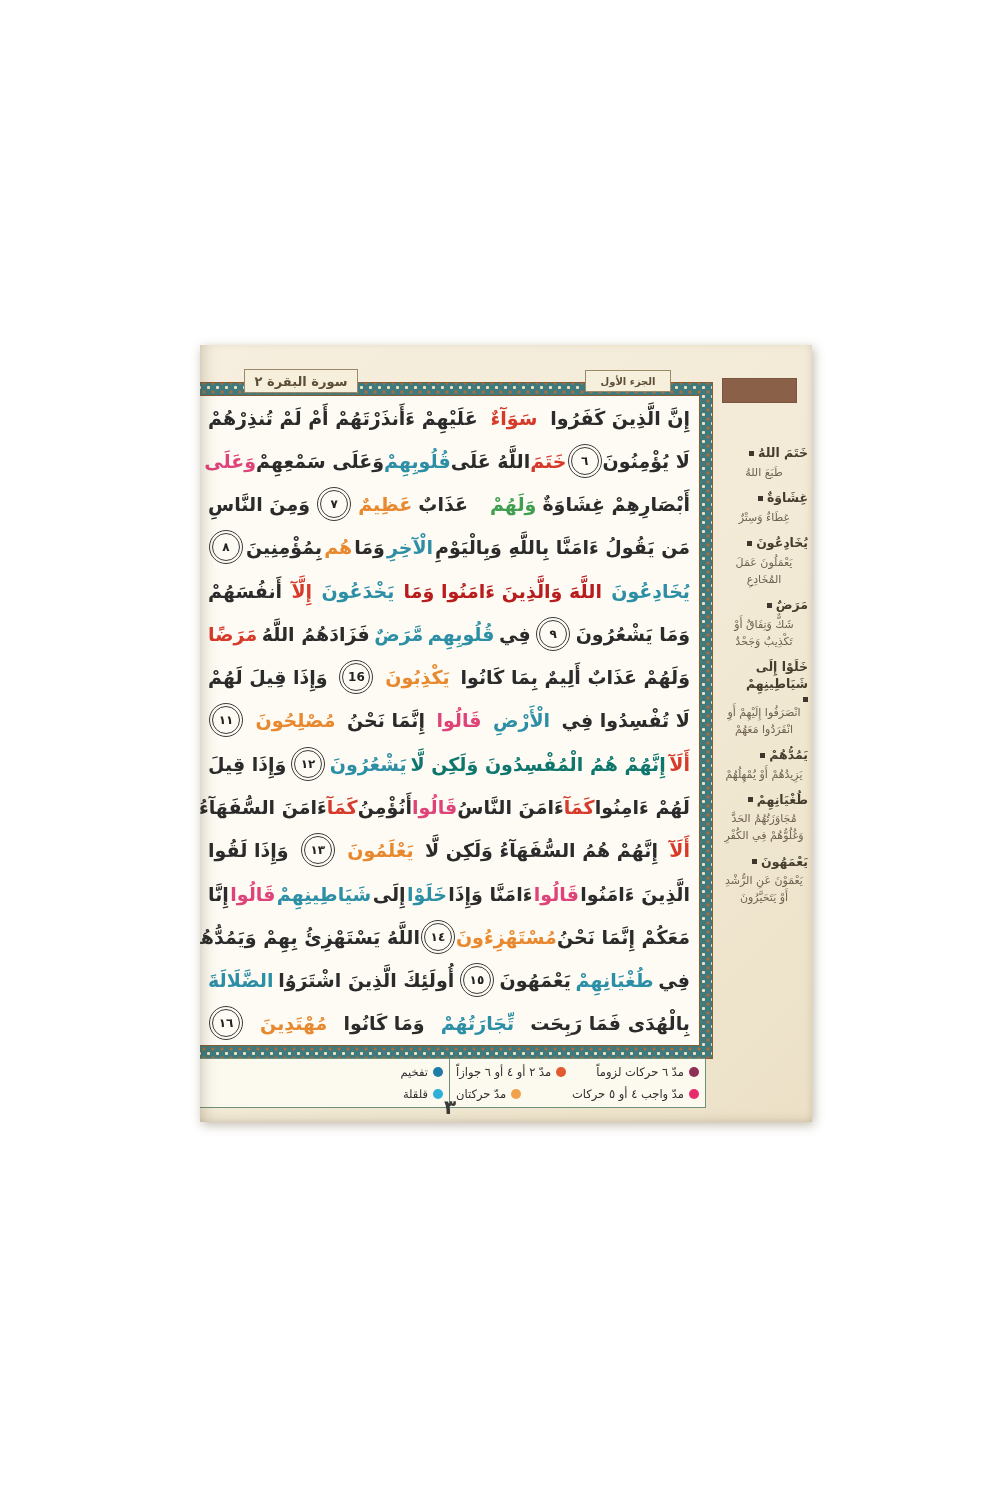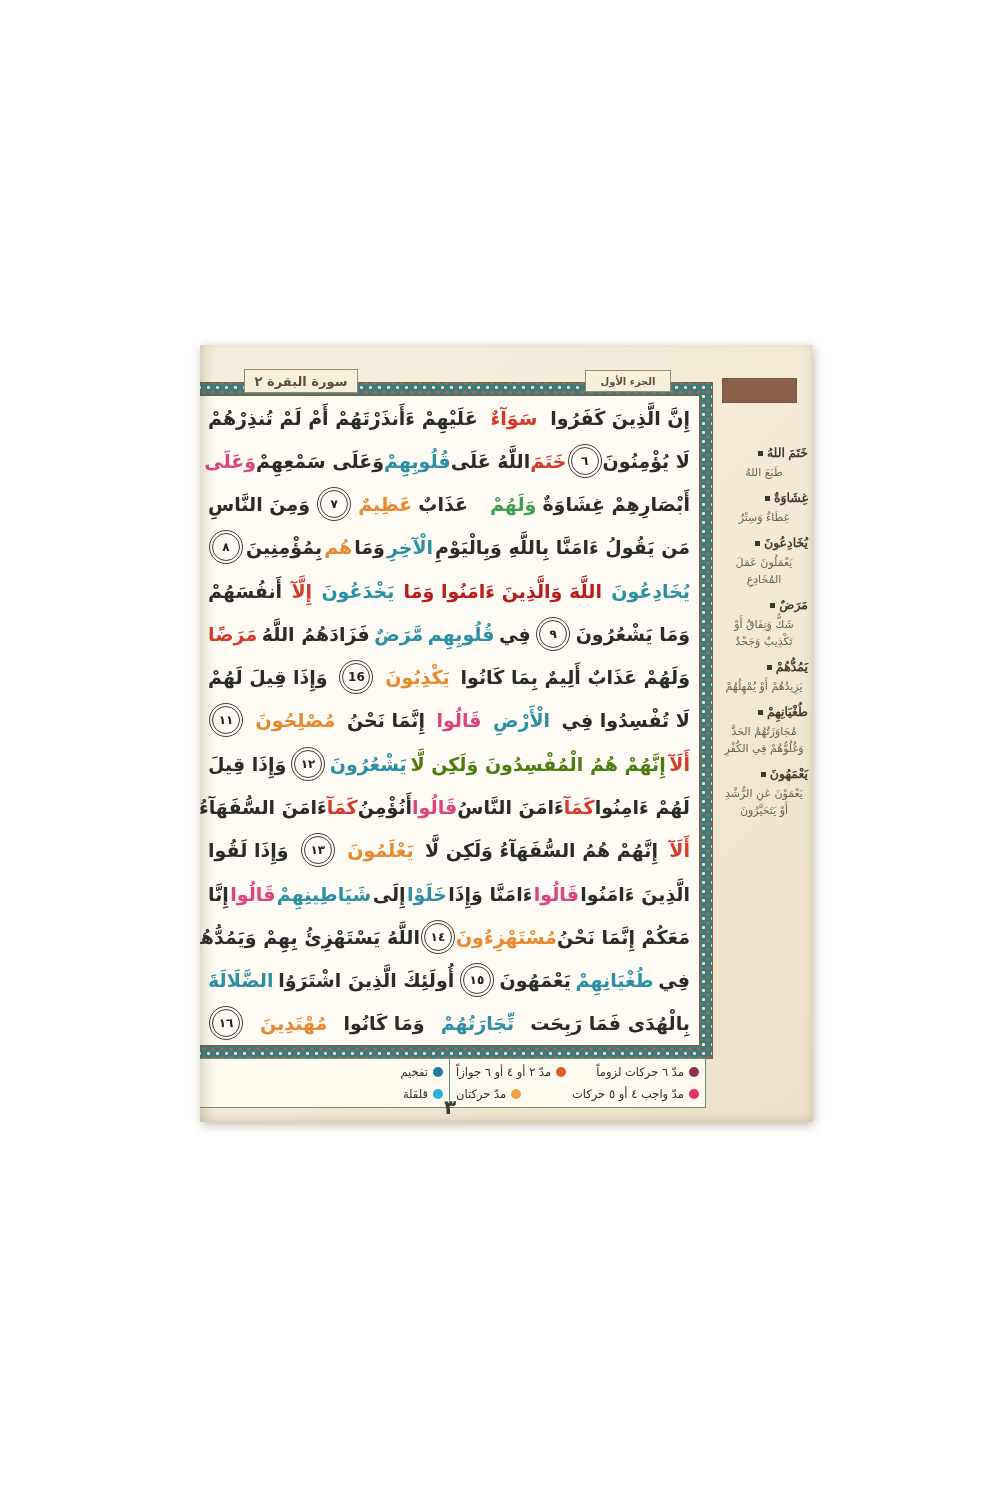--- a/index.html
+++ b/index.html
@@ -33,29 +33,29 @@
         display:flex;align-items:center;justify-content:center;z-index:5;direction:rtl;white-space:nowrap;}
   .surah-tab{left:44px;top:24px;width:112px;height:22px;font-size:13px;font-weight:bold;}
   .juz-tab{left:385px;top:25px;width:84px;height:20px;font-size:10px;font-weight:bold;}
   
   .thumb-tab{position:absolute;left:522px;top:33px;width:75px;height:25px;background:#8a6148;
         border:1px solid #7a5540;box-sizing:border-box;}
   
   .margin-notes{position:absolute;left:516px;top:100px;width:92px;direction:rtl;}
   .mnote{margin-bottom:9px;}
   .mn-head{display:flex;direction:rtl;justify-content:flex-start;align-items:center;gap:4px;
-        font-size:12.5px;font-weight:bold;color:#453c2d;line-height:1.35;flex-wrap:wrap;font-family:Liberation Serif, serif;}
+        font-size:12.5px;font-weight:bold;color:#453c2d;line-height:1.35;flex-wrap:wrap;}
   .mn-bullet{width:5px;height:5px;background:#3f372b;flex:0 0 auto;}
   .mn-gloss{font-size:11px;color:#6d6150;line-height:1.55;text-align:center;padding-left:4px;margin-top:2px;}
   
   .legend{position:absolute;left:-4px;top:713px;width:510px;height:50px;display:flex;direction:rtl;
         background:#fcf9ef;border:1px solid #6f8f7a;box-sizing:border-box;}
   .lcell{box-sizing:border-box;display:flex;flex-direction:column;justify-content:space-around;
         padding:2px 6px;overflow:hidden;}
-  .lcell + .lcell{border-left:none;}
+  .lcell + .lcell{border-left:none;font-family:Liberation Serif, serif;}
   .lcell-madd{width:256px;border-left:1px solid #6f8f7a;}
   .lcell-ghunnah{width:198px;border-left:1px solid #6f8f7a;}
   .lcell-tafkheem{flex:1;}
   .lrow{display:flex;direction:rtl;justify-content:space-between;align-items:center;}
   .lrow.single{justify-content:flex-start;}
   .lentry{display:flex;direction:rtl;align-items:center;gap:5px;font-size:11.5px;color:#2f2f2f;
         white-space:nowrap;}
   .ldot{width:10px;height:10px;border-radius:50%;flex:0 0 auto;}
   
   .pagenum{position:absolute;left:0;top:750px;width:500px;text-align:center;font-size:20px;
@@ -126,21 +126,21 @@
           <div class="line" dir="rtl">
             <span class="seg" style="color: rgb(43, 43, 43);">لَا تُفْسِدُوا فِي</span>
             <span class="seg" style="color: rgb(45, 143, 166);">الْأَرْضِ</span>
             <span class="seg" style="color: rgb(222, 67, 121);">قَالُوا</span>
             <span class="seg" style="color: rgb(43, 43, 43);">إِنَّمَا نَحْنُ</span>
             <span class="seg" style="color: rgb(232, 136, 47);">مُصْلِحُونَ</span>
             <span class="vmark">١١</span>
           </div>
           <div class="line" dir="rtl">
             <span class="seg" style="color: rgb(214, 58, 42);">أَلَآ</span>
-            <span class="seg" style="color: #4d7c0f;">إِنَّهُمْ هُمُ الْمُفْسِدُونَ وَلَكِن لَّا</span>
+            <span class="seg" style="color: #0f766e;">إِنَّهُمْ هُمُ الْمُفْسِدُونَ وَلَكِن لَّا</span>
             <span class="seg" style="color: rgb(45, 143, 166);">يَشْعُرُونَ</span>
             <span class="vmark">١٢</span>
             <span class="seg" style="color: rgb(43, 43, 43);">وَإِذَا قِيلَ</span>
           </div>
           <div class="line" dir="rtl">
             <span class="seg" style="color: rgb(43, 43, 43);">لَهُمْ ءَامِنُوا</span>
             <span class="seg" style="color: rgb(214, 58, 42);">كَمَآ</span>
             <span class="seg" style="color: rgb(43, 43, 43);">ءَامَنَ النَّاسُ</span>
             <span class="seg" style="color: rgb(222, 67, 121);">قَالُوا</span>
             <span class="seg" style="color: rgb(43, 43, 43);">أَنُؤْمِنُ</span>
@@ -215,20 +215,27 @@
         </div>
         <div class="mnote">
           <div class="mn-head">
             <span class="mn-word">مَرَضٌ</span>
             <span class="mn-bullet"></span>
           </div>
           <div class="mn-gloss">شَكٌّ وَنِفَاقٌ أَوْ تَكْذِيبٌ وَجَحْدٌ</div>
         </div>
         <div class="mnote">
           <div class="mn-head">
+            <span class="mn-word">خَلَوْا إِلَى شَيَاطِينِهِمْ</span>
+            <span class="mn-bullet"></span>
+          </div>
+          <div class="mn-gloss">انْصَرَفُوا إِلَيْهِمْ أَوِ انْفَرَدُوا مَعَهُمْ</div>
+        </div>
+        <div class="mnote">
+          <div class="mn-head">
             <span class="mn-word">يَمُدُّهُمْ</span>
             <span class="mn-bullet"></span>
           </div>
           <div class="mn-gloss">يَزِيدُهُمْ أَوْ يُمْهِلُهُمْ</div>
         </div>
         <div class="mnote">
           <div class="mn-head">
             <span class="mn-word">طُغْيَانِهِمْ</span>
             <span class="mn-bullet"></span>
           </div>

